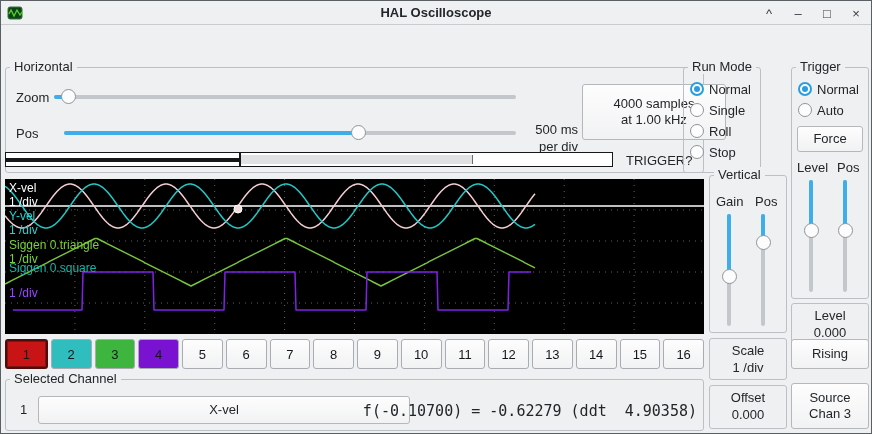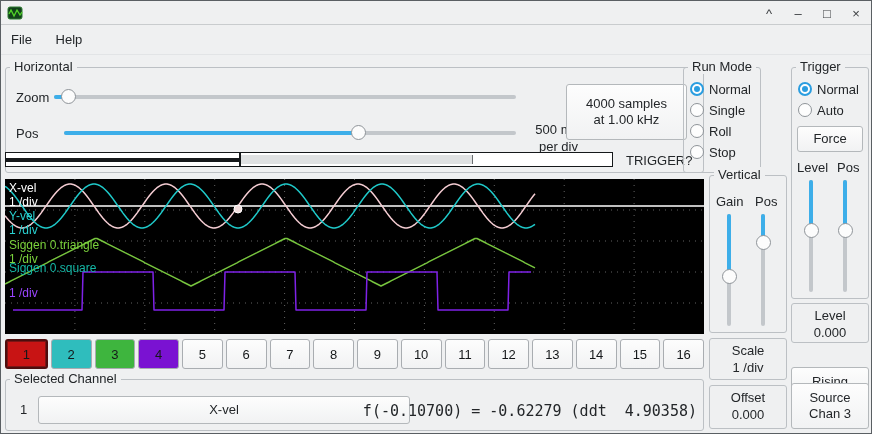--- a/index.html
+++ b/index.html
@@ -52,41 +52,41 @@
   .radio-row.checked .radio { border:2px solid #2a9de0; }
   .radio-row.checked .radio::after { content:""; position:absolute; inset:2px; border-radius:50%; background:#2a9de0; }
 
   
   #group-horizontal { left:4px; top:66px; width:699px; height:106px;padding-left:28px; }
   #zoom-label { position:absolute; left:10px; top:22px; }
   #zoom-slider { left:48px; top:20px; width:462px; }
   #pos-label { position:absolute; left:10px; top:58px; }
   #hpos-slider { left:58px; top:56px; width:452px; }
   #perdiv { position:absolute; left:508px; top:22px; width:64px; text-align:right; line-height:17px;margin-top:31px; }
-  #samples-button { left:560px; top:16px; width:121px; height:56px; }
+  #samples-button { left:576px; top:16px; width:144px; height:56px; }
   .recbar { position:absolute; left:-1px; top:84px; width:608px; height:15px; background:#fff; border:1px solid #15181a; }
   .rb-left { position:absolute; left:0; top:5px; width:234px; height:4px; background:#15181a; }
   .rb-tick { position:absolute; left:233px; top:0; width:2px; height:13px; background:#15181a; }
   .rb-mid  { position:absolute; left:235px; top:2px; width:232px; height:9px; background:#dfe1e2; border-right:1px solid #6a6e71; }
   #trigger-question { position:absolute; left:620px; top:85px; }
 
   
   #group-runmode { left:682px; top:66px; width:78px; height:106px; }
   #group-runmode .radio-row { left:6px; }
 
   
   #group-trigger { left:790px; top:66px; width:78px; height:232px; }
   #group-trigger .radio-row { left:6px; }
   #force-button { left:5px; top:58px; width:66px; height:26px; }
   #trig-level-label { position:absolute; left:5px; top:92px; }
   #trig-pos-label   { position:absolute; left:45px; top:92px; }
   #trig-level-slider { left:11px; top:112px; height:112px; }
   #trig-pos-slider   { left:45px; top:112px; height:112px; }
   #panel-level  { left:790px; top:302px; width:78px; height:40px; }
-  #rising-button { left:790px; top:366px; width:78px; height:30px; }
+  #rising-button { left:790px; top:338px; width:78px; height:30px; }
   #source-button { left:790px; top:382px; width:78px; height:46px; }
 
   
   #group-vertical { left:708px; top:174px; width:78px; height:158px; }
   #vert-gain-label { position:absolute; left:6px; top:18px; }
   #vert-pos-label  { position:absolute; left:45px; top:18px; }
   #vert-gain-slider { left:11px; top:38px; height:112px; }
   #vert-pos-slider  { left:45px; top:38px; height:112px; }
   #panel-scale  { left:708px; top:337px; width:78px; height:42px; }
   #panel-offset { left:708px; top:384px; width:78px; height:44px; }
@@ -113,32 +113,29 @@
 </head>
 <body>
 
 <div class="app">
 
   <div class="titlebar">
     <svg class="app-icon" viewBox="0 0 16 16">
       <rect x="1" y="2" width="14" height="12" rx="2" fill="#11401a" stroke="#2e7d32"></rect>
       <polyline points="2,9 4,5 7,11 10,5 13,10 15,7" fill="none" stroke="#52d429" stroke-width="1.3"></polyline>
     </svg>
+    <div class="title">HAL Oscilloscope</div>
     <div class="win-controls">
       <span class="win-btn">^</span>
       <span class="win-btn">–</span>
       <span class="win-btn">□</span>
       <span class="win-btn">×</span>
     </div>
   </div>
 
-  <div class="menubar">
-    <span class="menu-item">File</span>
-    <span class="menu-item">Help</span>
-  </div>
 
   <div class="group" id="group-horizontal">
     <span class="legend">Horizontal</span>
     <span id="zoom-label">Zoom</span>
     <div class="hslider" id="zoom-slider">
       <div class="track"></div>
       <div class="fill" style="width: 3%;"></div>
       <div class="handle" style="left: calc(3% - 7px);"></div>
     </div>
     <div id="perdiv">

